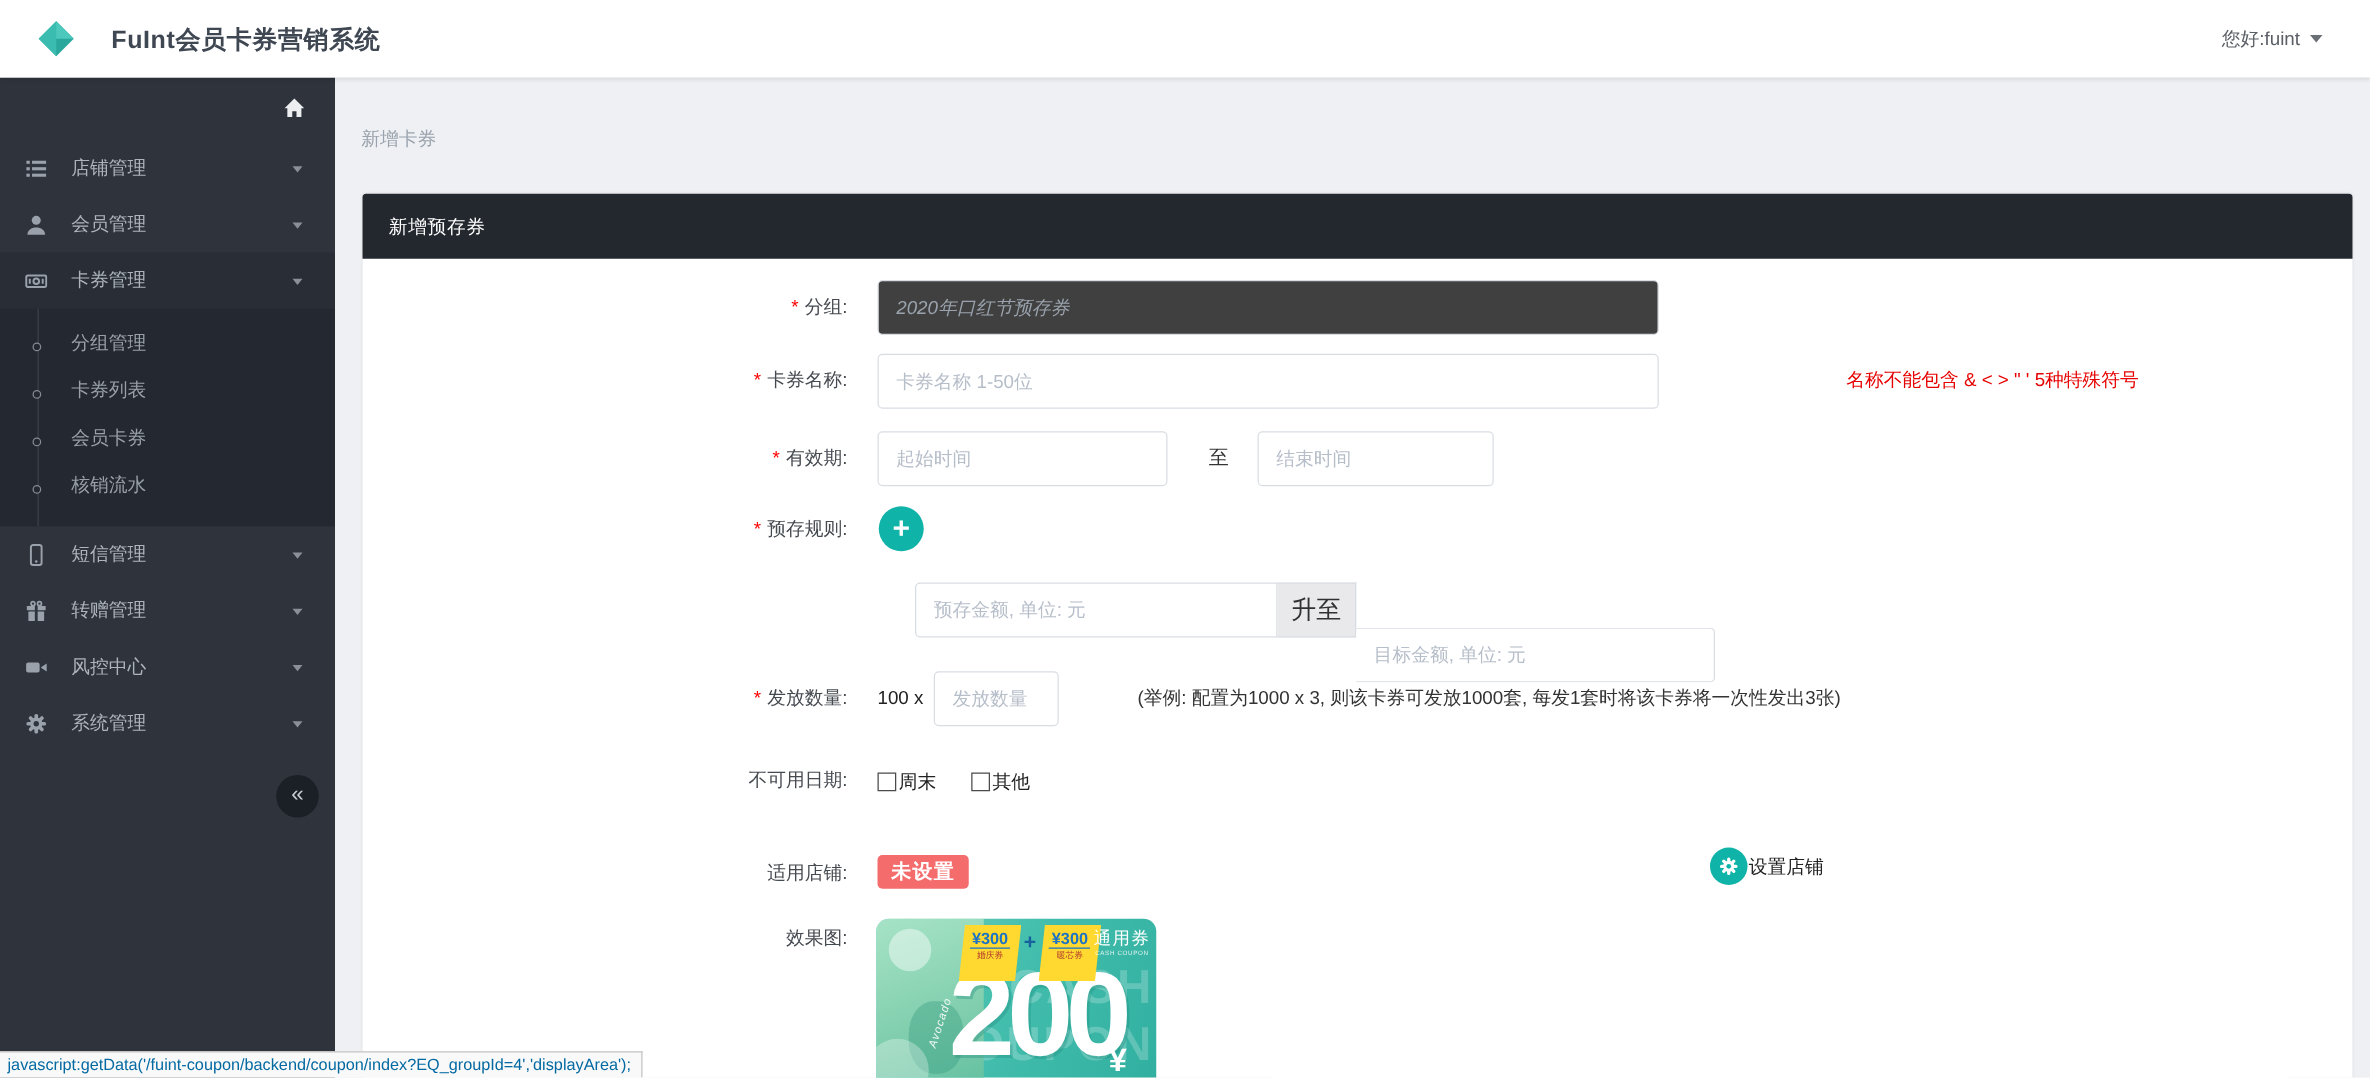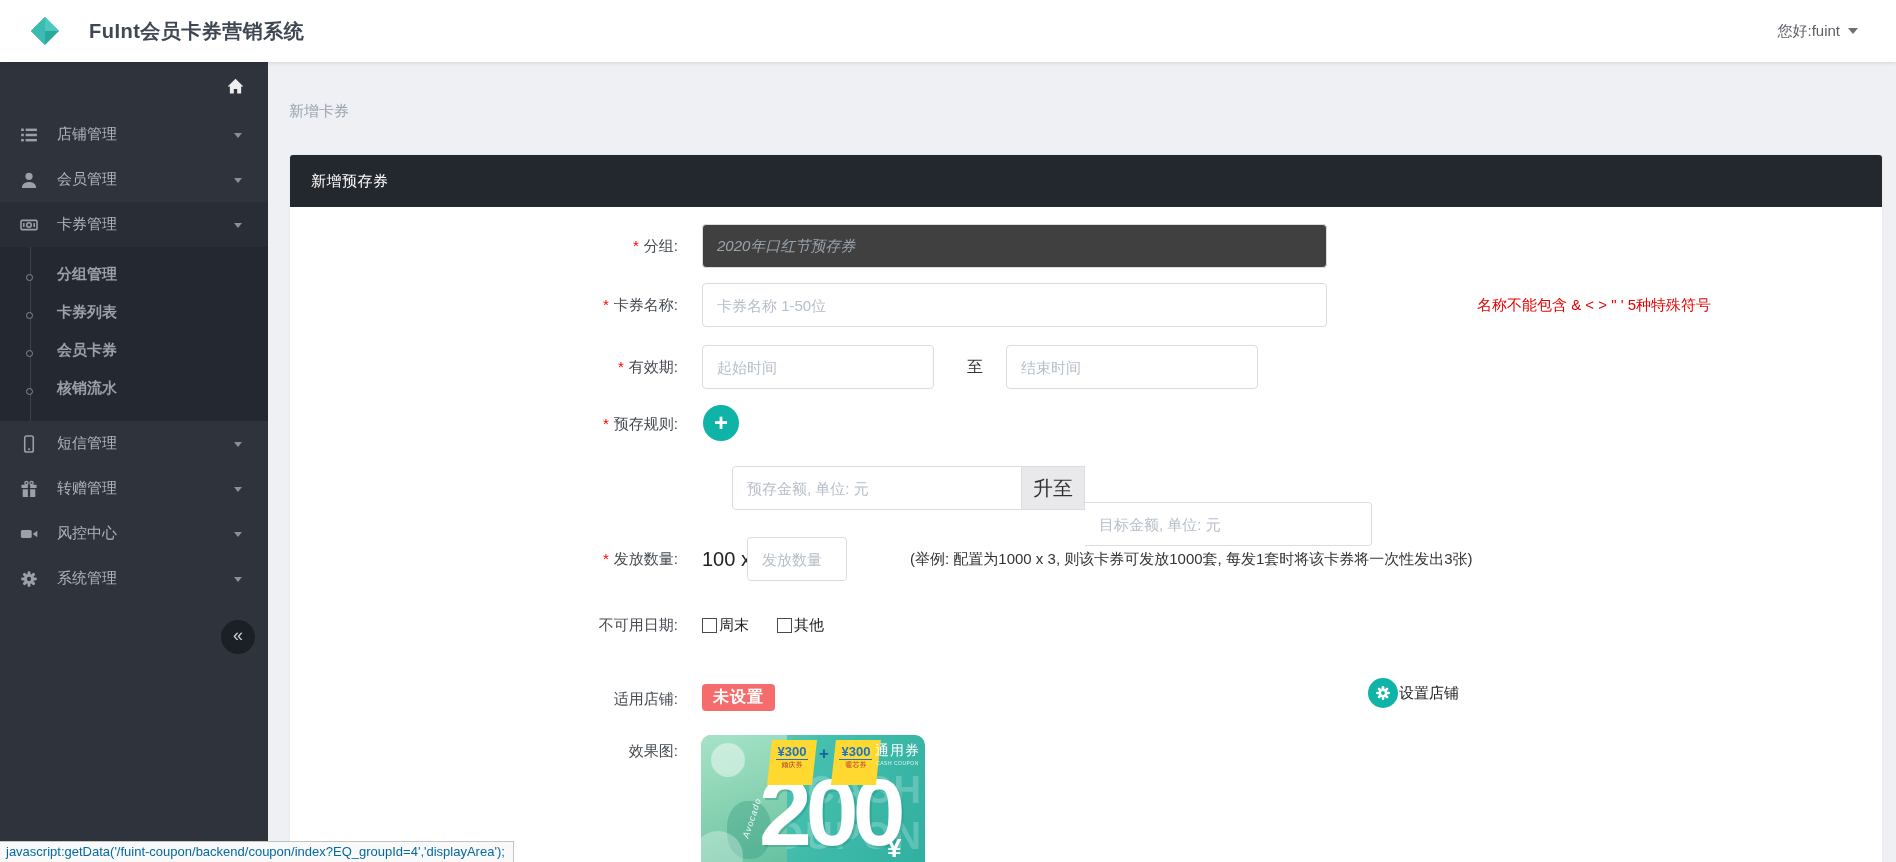--- a/index.html
+++ b/index.html
@@ -19,21 +19,21 @@
   
   .sidebar { position:absolute; top:62px; left:0; width:268px; bottom:0; background:#2e333c; z-index:10; }
   .side-home { height:50px; padding:16px 24px 0 0; text-align:right; }
   .home-ic { width:17px; height:17px; color:#eceef0; cursor:pointer; }
   .menu-item { position:relative; height:45px; display:flex; align-items:center; padding-left:20px; cursor:pointer; }
   .menu-item .mi-icon { width:18px; height:18px; color:#9aa1aa; flex:0 0 18px; }
   .menu-item .mi-label { font-size:15px; color:#aeb4bc; margin-left:19px; }
   .menu-item .mi-caret { position:absolute; right:26px; top:50%; margin-top:-2px;
      width:0; height:0; border:4.5px solid transparent; border-top:5.5px solid #8a9098; }
   .menu-group-active { background:#282d36; }
-  .submenu { position:relative; background:#232831; padding:8px 0 14px 0;font-weight:bold; }
+  .submenu { position:relative; background:#232831; padding:8px 0 14px 0; }
   .submenu .vline { position:absolute; left:30px; top:0; bottom:0; width:1px; background:#3d434d; }
   .sub-item { position:relative; height:38px; display:flex; align-items:center; padding-left:57px; cursor:pointer; }
   .sub-item .bullet { position:absolute; left:26px; top:19px; width:7px; height:7px; border:1px solid #858b94;
       border-radius:50%; background:#232831; }
   .sub-item .si-label { font-size:15px; color:#9aa0a8; }
   .collapse-btn { position:absolute; left:221px; top:558px; width:34px; height:34px; border-radius:50%;
       background:#1b1f26; color:#c9ced4; text-align:center; line-height:31px; font-size:18px; cursor:pointer; }
 
   
   .content { position:absolute; left:268px; top:62px; right:0; bottom:0; background:#eef0f4; }
@@ -60,21 +60,21 @@
 
   .plus-btn { width:36px; height:36px; border-radius:50%; background:#0fb3a8; color:#fff; border:none;
       font-size:24px; font-weight:bold; line-height:32px; text-align:center; cursor:pointer; }
 
   .igroup { display:flex;padding-left:36px; }
   .igroup input.txt { border-radius:4px 0 0 4px; }
   .igroup input.txt:last-child { border-radius:0 4px 4px 0; border-left:none;margin-top:36px; }
   .addon { width:63px; background:#e9e9eb; border:1px solid #d9dde3; border-left:none; color:#303133;
       font-size:20px; text-align:center; line-height:42px; height:44px; }
 
-  .qty-prefix { position:absolute; left:412px; line-height:44px; font-size:20px; color:#222;text-align:right; }
+  .qty-prefix { position:absolute; left:412px; line-height:44px; font-size:15px; color:#222;text-align:right; }
   .qty-example { position:absolute; left:620px; line-height:44px; font-size:15px; color:#333; }
 
   .cb-group { position:absolute; left:412px; top:0; display:flex; align-items:center; height:36px; }
   .cb-item { display:flex; align-items:center; margin-right:28px; cursor:pointer; }
   .cb-box { width:15px; height:15px; border:1px solid #4a4a4a; background:#fff; display:inline-block; }
   .cb-label { font-size:15px; color:#222; margin-left:2px; }
 
   .badge-notset { display:inline-block; background:#f56c6c; color:#fff; font-size:16px; font-weight:bold;
       padding:3px 11px; border-radius:4px; letter-spacing:1px; cursor:default; }
   .store-action { position:absolute; left:1078px; top:-6px; display:flex; align-items:center; cursor:pointer; }
@@ -278,21 +278,21 @@
         <div class="hint-red">名称不能包含 &amp; &lt; &gt; " ' 5种特殊符号</div>
       </div>
 
       <div class="frow" style="top:138px;height:44px">
         <div class="flabel" style="line-height:44px"><span class="req">*</span><span>有效期:</span></div>
         <div class="ctl" style="left:412px;top:0">
           <input class="txt" style="width: 232px;" placeholder="起始时间">
         </div>
         <div class="sep-zhi">至</div>
         <div class="ctl" style="left:716px;top:0">
-          <input class="txt" style="width: 252px;" placeholder="结束时间">
+          <input class="txt" style="width: 189px;" placeholder="结束时间">
         </div>
       </div>
 
       <div class="frow" style="top:198px;height:38px">
         <div class="flabel" style="line-height:38px"><span class="req">*</span><span>预存规则:</span></div>
         <div class="ctl" style="left:413px;top:0">
           <button class="plus-btn"><span>+</span></button>
         </div>
       </div>
 

